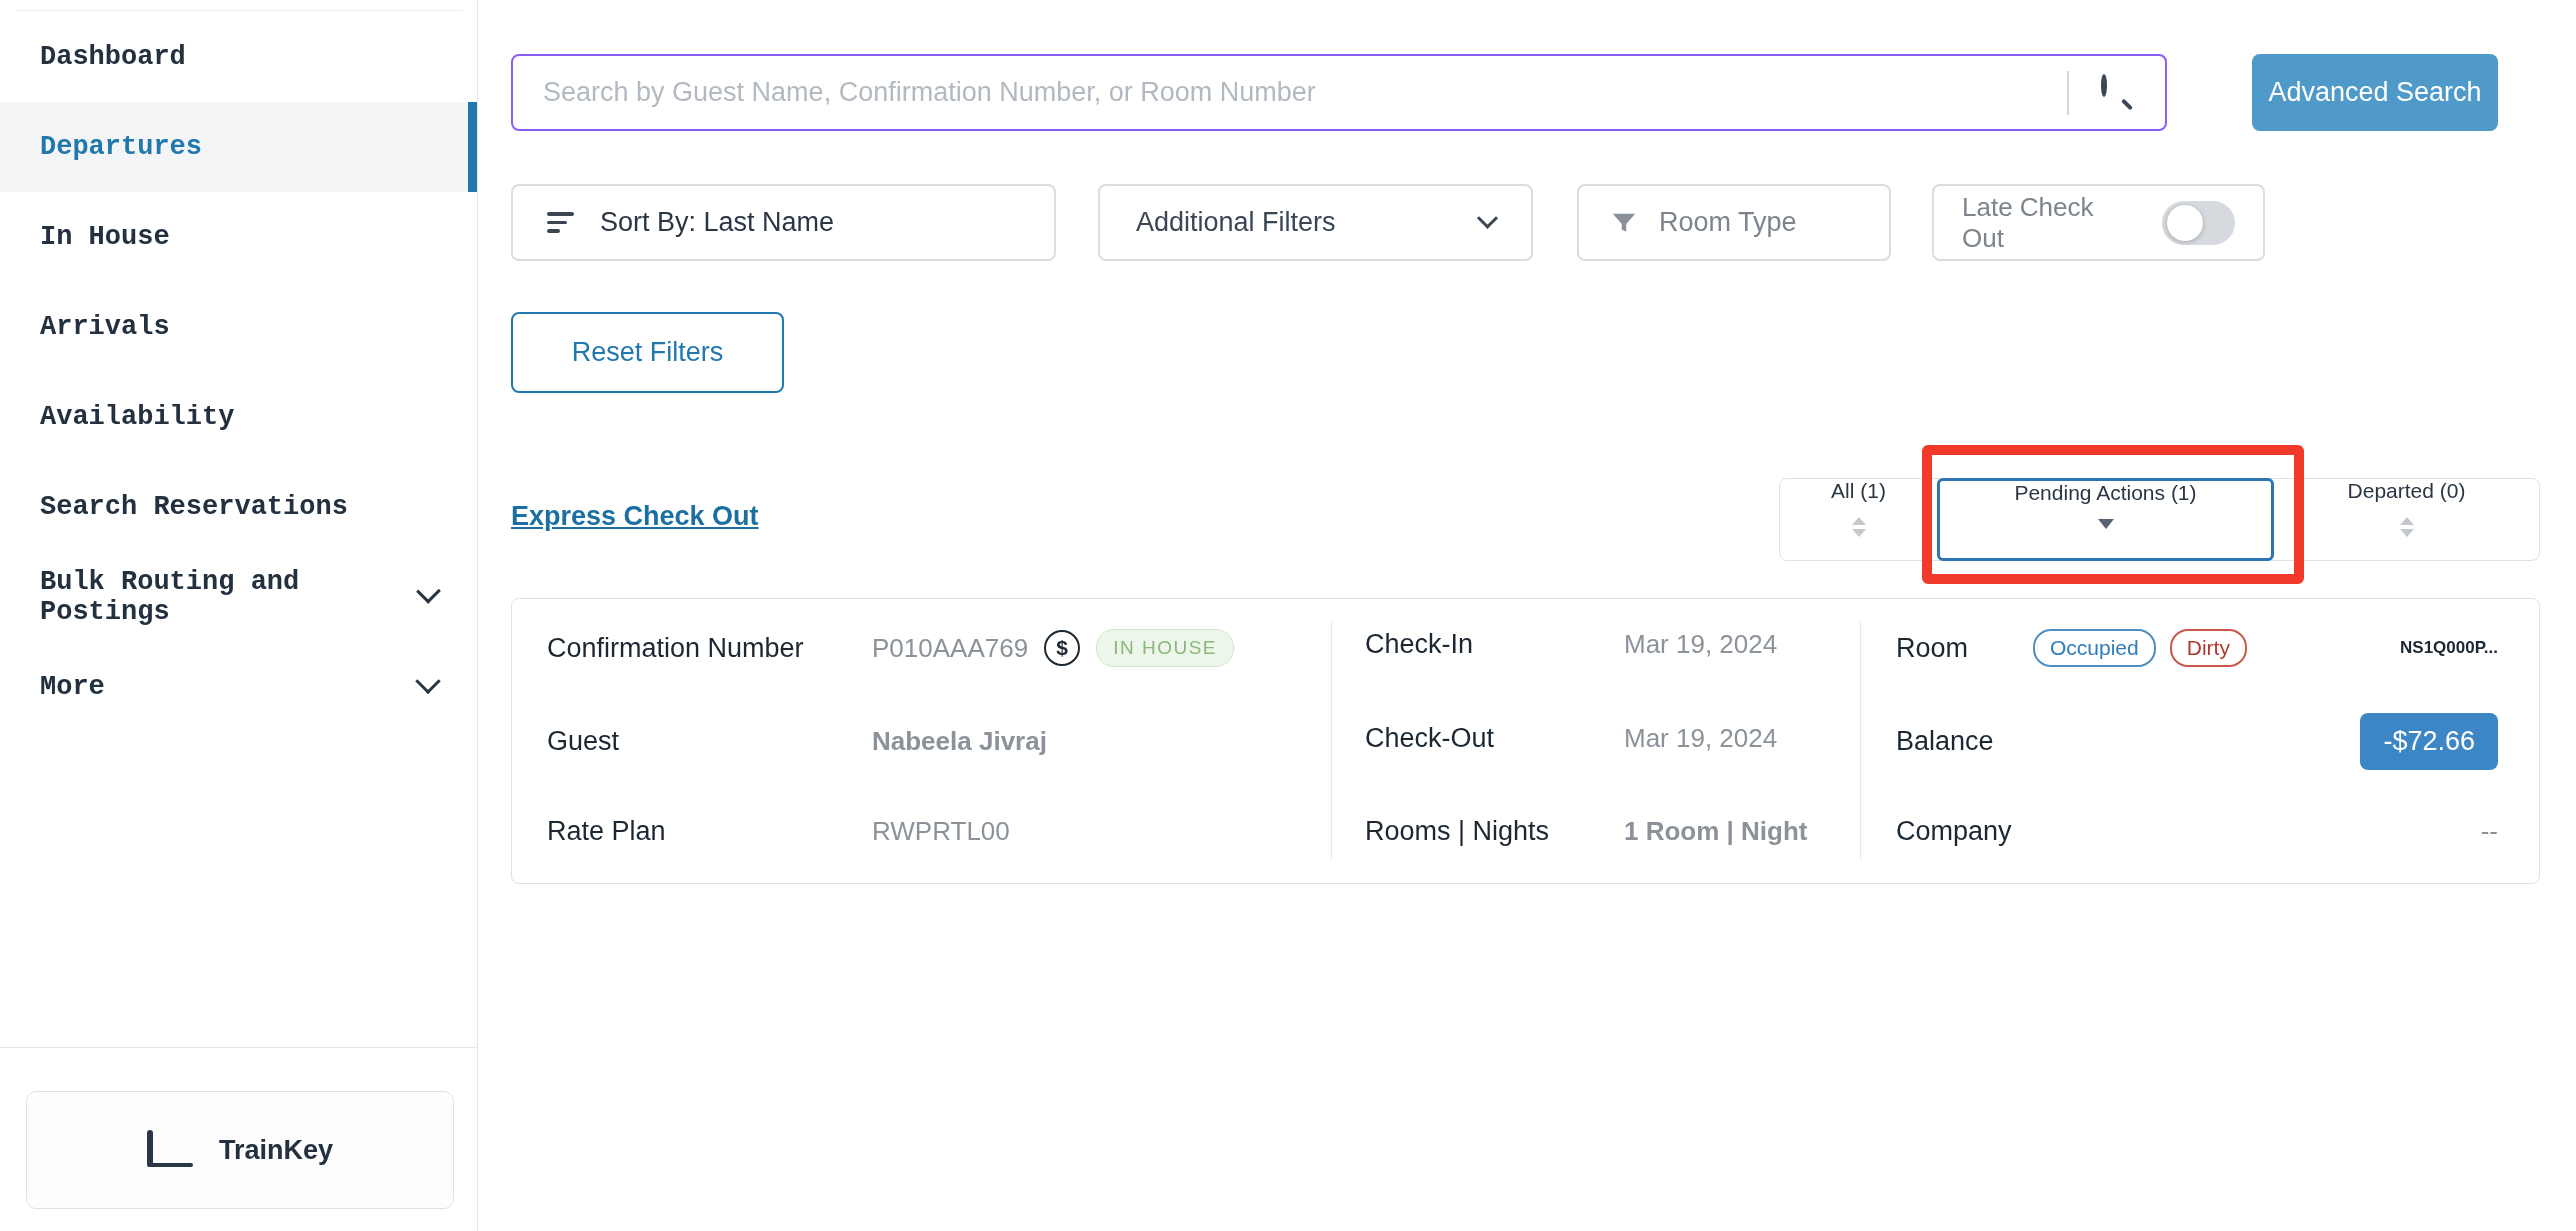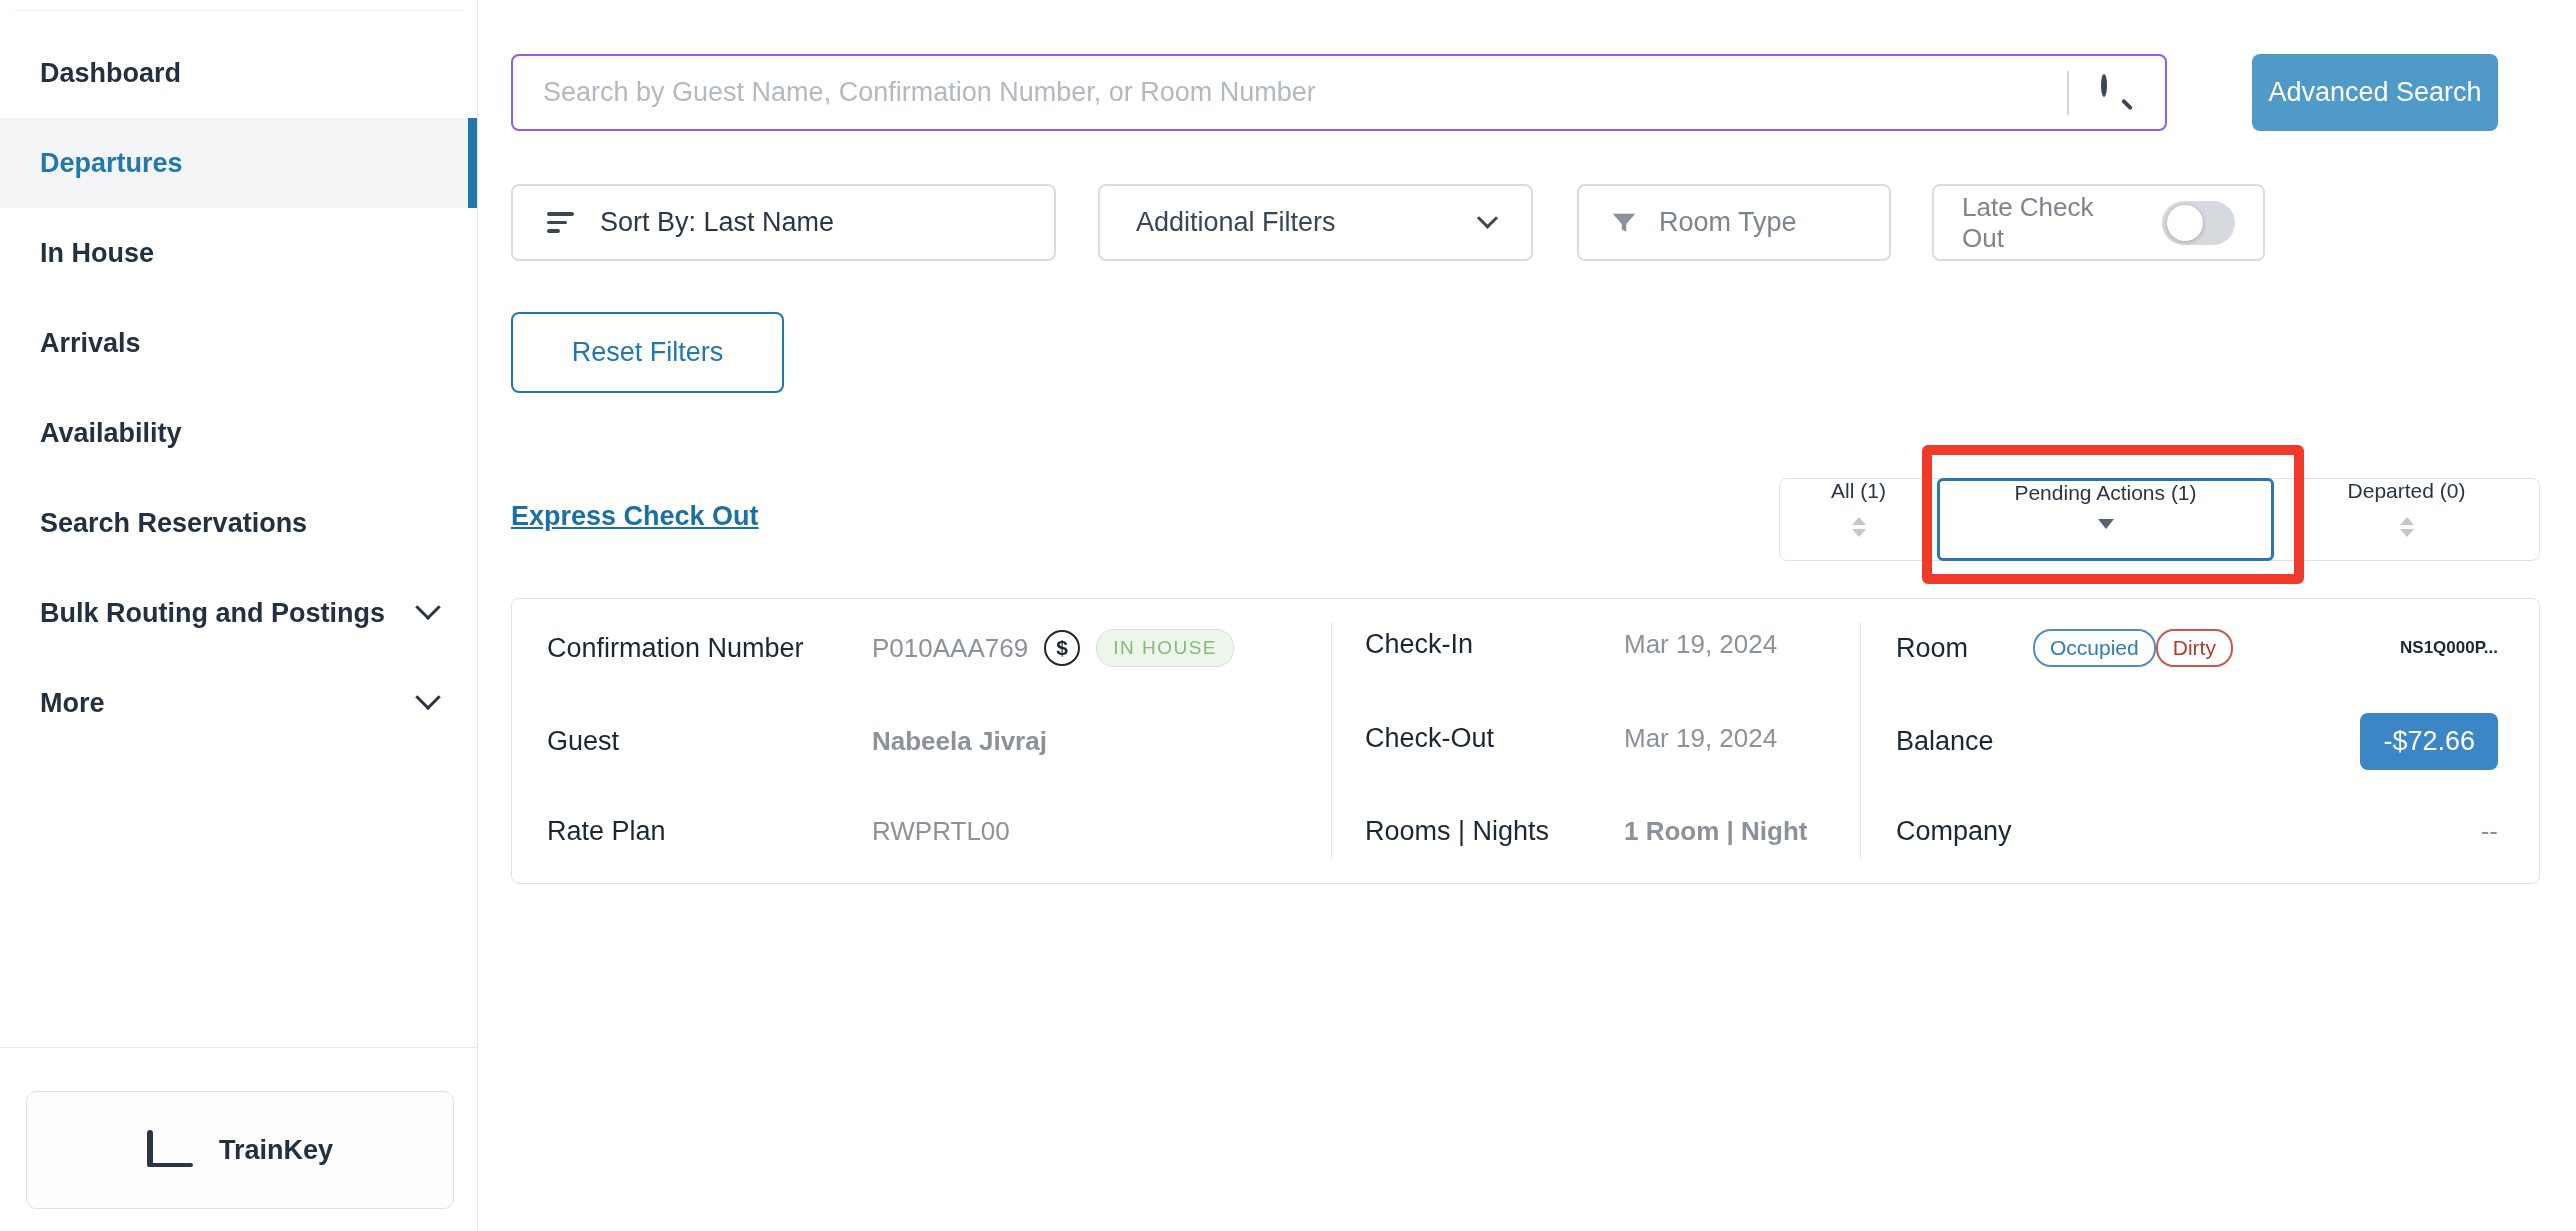--- a/index.html
+++ b/index.html
@@ -3,21 +3,21 @@
 <meta charset="utf-8">
 <style>
   * { margin:0; padding:0; box-sizing:border-box; }
   html,body { width:2576px; height:1231px; }
   body { font-family:"Liberation Sans","DejaVu Sans",sans-serif; background:#fff; color:#1f2d3d; overflow:hidden; }
   .app { position:relative; width:2576px; height:1231px; display:flex; }
 
   
   .sidebar { position:relative; flex:0 0 478px; width:478px; height:100%; background:#fff; border-right:1px solid #e3e6e8; }
   .sidebar-topline { position:absolute; top:10px; left:14px; right:14px; border-top:1px solid #ededed; }
-  .nav { padding-top:28px; }
+  .nav { padding-top:12px;font-family:Liberation Mono, monospace; }
   .nav-item { height:90px; display:flex; align-items:center; padding:0 40px; font-size:27px; font-weight:700; color:#22303f; cursor:pointer; position:relative; }
   .nav-item.active { background:#f4f5f6; color:#2178ad; }
   .nav-item.active::after { content:""; position:absolute; right:0; top:0; bottom:0; width:9px; background:#2178ad; }
   .chev { margin-left:auto; width:18px; height:18px; border-right:3.5px solid #2a3644; border-bottom:3.5px solid #2a3644; transform:rotate(45deg) translate(-4px,-4px); }
   .sidebar-divider { position:absolute; left:0; right:0; top:1047px; border-top:1px solid #e7e7e7; }
   .trainkey { position:absolute; left:26px; top:1091px; width:428px; height:118px; border:1px solid #e2e2e2; border-radius:10px; background:#fdfdfd; display:flex; align-items:center; justify-content:center; gap:26px; font-size:27px; font-weight:700; color:#22303f; cursor:pointer; }
   .laptop { position:relative; width:46px; height:34px; }
   .laptop .screen { width:38px; height:26px; border:3px solid #2a3644; border-radius:3px; margin:0 auto; }
   .laptop .base { position:absolute; bottom:0; left:0; width:46px; height:4px; background:#2a3644; border-radius:2px; }
 
@@ -72,21 +72,21 @@
   .crow { display:flex; align-items:center; }
   .lbl { font-weight:400; color:#1b2733; font-size:27px; }
   .val { color:#8b9299; font-size:26px; }
   .col1 .lbl { width:325px; flex:0 0 325px; }
   .col2 .lbl { width:259px; flex:0 0 259px; }
   .conf-group { display:flex; align-items:center; gap:16px; }
   .dollar { width:36px; height:36px; border:2.5px solid #1b2733; border-radius:50%; display:flex; align-items:center; justify-content:center; font-size:21px; font-weight:700; color:#1b2733; flex:0 0 auto; }
   .inhouse { font-size:19px; letter-spacing:1.5px; color:#8ab87c; background:#edf6ea; border:1px solid #d2e6ca; border-radius:18px; padding:7px 16px; white-space:nowrap; }
   .guest-val, .nights-val { font-weight:700; }
   .col3 .lbl.room-lbl { width:137px; flex:0 0 137px; }
-  .pillgroup { display:flex; align-items:center; }
+  .pillgroup { display:flex; gap:14px; align-items:center; }
   .pill { font-size:21px; border-radius:18px; padding:5px 15px; white-space:nowrap; }
   .pill-occupied { color:#2f7cb8; border:2px solid #4e8fc0; }
   .pill-dirty { color:#b03a2e; border:2px solid #c9574a; }
   .room-num { margin-left:auto; font-weight:700; color:#1b2733; font-size:17px; }
   .balance-box { margin-left:auto; background:#3d86c5; color:#fff; font-size:27px; padding:13px 23px; border-radius:8px; }
   .company-val { margin-left:auto; color:#8b9299; font-size:26px; }
 </style>
 </head>
 <body>
 

